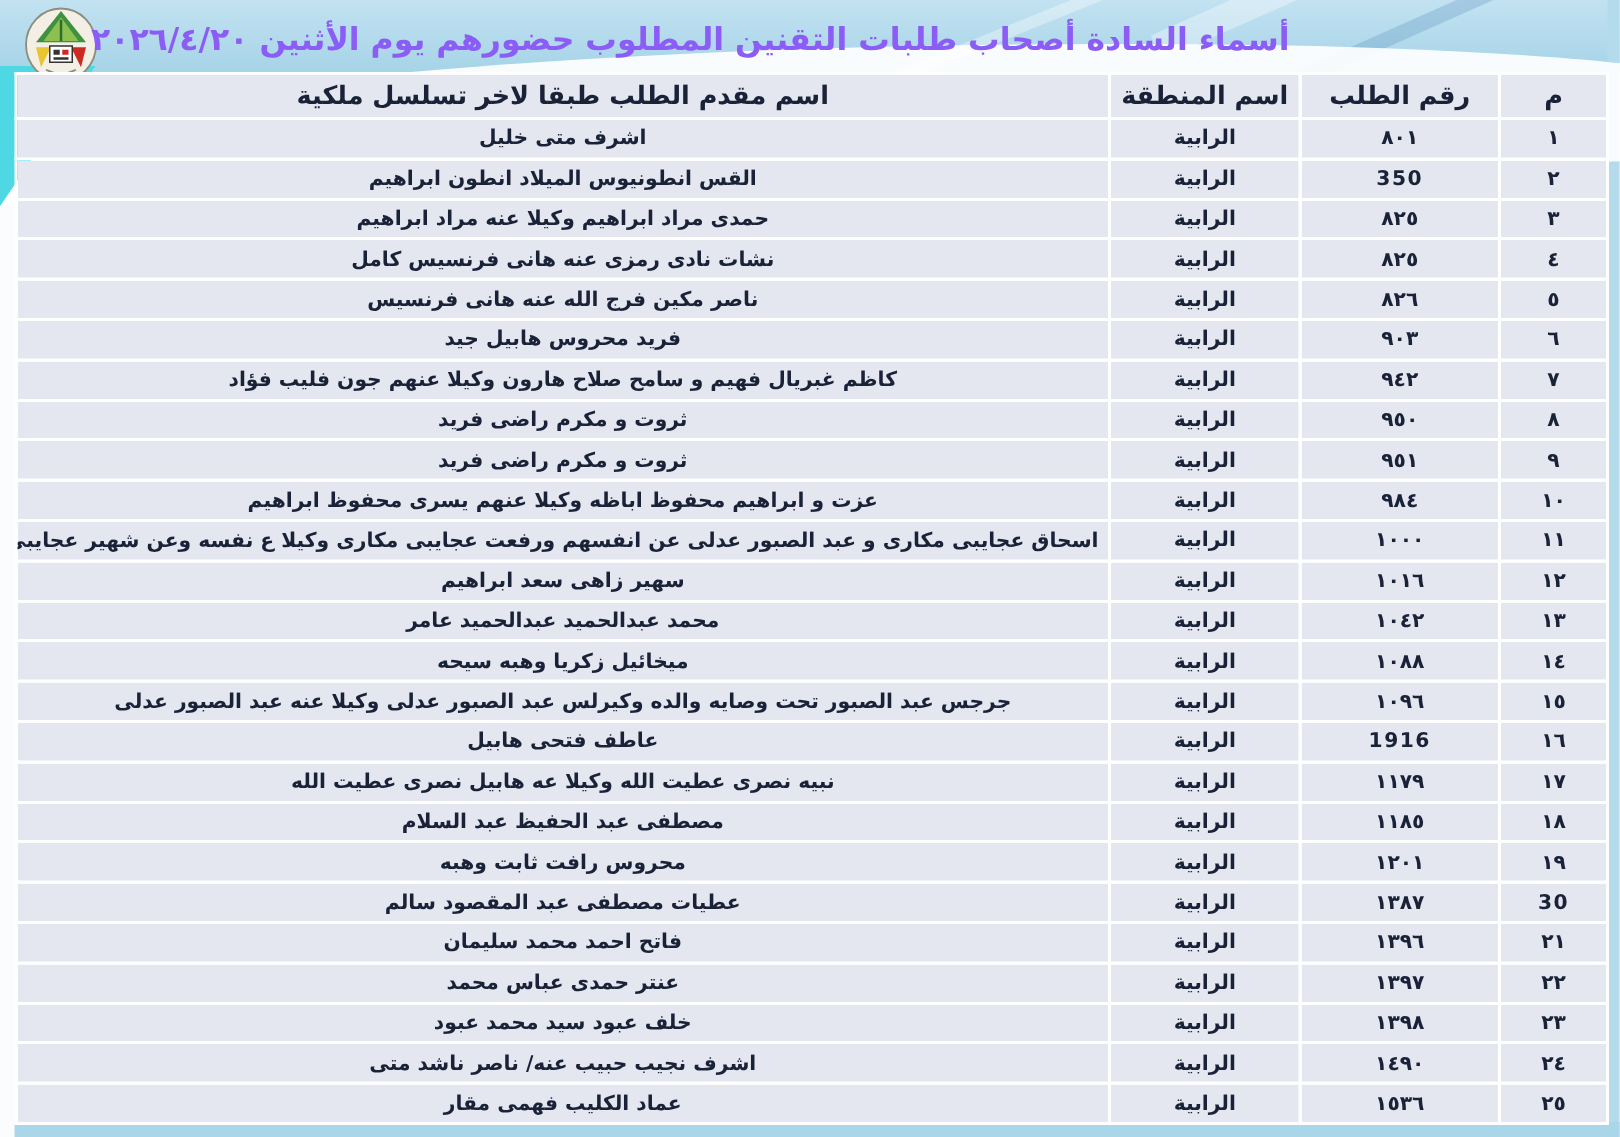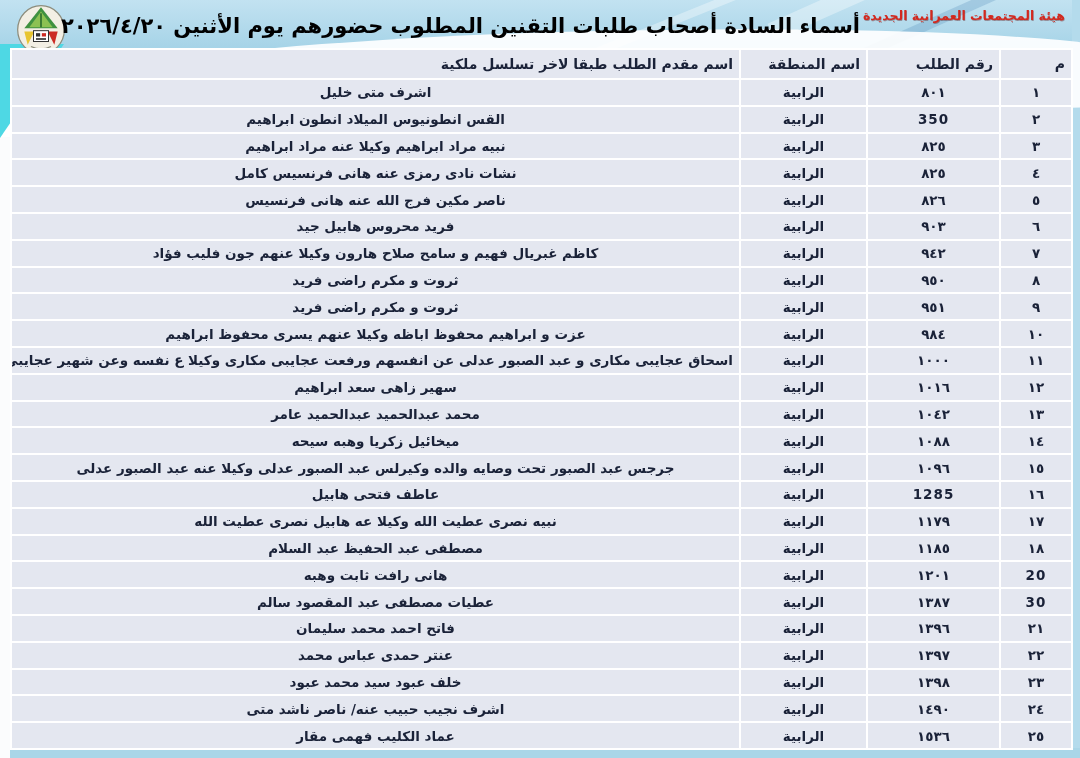--- a/index.html
+++ b/index.html
@@ -51,42 +51,42 @@
     position:absolute; left:16px; top:3px; width:50px; height:52px;
   }
   .org-block {
     position:absolute; right:6px; top:6px; width:220px;
     text-align:center; color:#d3281e; font-weight:bold;
     font-size:12.5px; line-height:1.55;
     text-shadow:0.5px 0.5px 0 rgba(90,0,0,0.35);
   }
   .page-title {
     position:absolute; left:92px; top:14px; width:768px;
-    text-align:center; color:#000000; font-weight:bold; font-size:21px;
+    text-align:center; color:#8b5cf6; font-weight:bold; font-size:21px;
     white-space:nowrap;
   }
 
   
   table.main {
     position:absolute; left:10px; top:48px;
     width:1063px; height:702px;
     border-collapse:collapse; table-layout:fixed;
     direction:rtl;
   }
   table.main col.c-serial  { width:72px; }
   table.main col.c-reqnum  { width:133px; }
   table.main col.c-region  { width:127px; }
   table.main th, table.main td {
     background:#e4e7f0;
     border:2px solid #ffffff;
     color:#1a2238; font-weight:bold;
     text-align:center; vertical-align:middle;
     padding:0 6px; overflow:hidden; white-space:nowrap;
   }
-  table.main thead th { height:30px; font-size:14px;text-align:right; }
+  table.main thead th { height:30px; font-size:17px; }
   table.main tbody td { font-size:13.5px; }
   td.num { font-size:13px; letter-spacing:1px;margin-top:40px; }
 </style>
 </head>
 <body>
 
 <div class="page">
 
   <div class="sky-top"></div>
   <div class="sky-right"></div>
@@ -108,21 +108,20 @@
       <path d="M50 34 L38 34 L46 50 Z" fill="#cc2b24"></path>
       <rect x="21" y="33" width="18" height="13" fill="#ffffff" stroke="#333333" stroke-width="1.2"></rect>
       <rect x="24" y="36" width="5" height="4" fill="#333333"></rect>
       <rect x="31" y="36" width="5" height="4" fill="#cc2b24"></rect>
       <rect x="24" y="42" width="12" height="2" fill="#333333"></rect>
       <path d="M18 52 Q30 58 42 52" stroke="#8d8d7d" stroke-width="1.5" fill="none"></path>
     </svg>
   </div>
 
   <div class="org-block">
-    <div>هيئة المجتمعات العمرانية الجديدة</div>
   </div>
 
   <div class="page-title">أسماء السادة أصحاب طلبات التقنين المطلوب حضورهم يوم الأثنين  ٢٠٢٦/٤/٢٠</div>
 
   <table class="main">
     <colgroup>
       <col class="c-serial">
         <col class="c-reqnum">
         <col class="c-region">
         <col>
@@ -145,21 +144,21 @@
         <tr>
       <td class="num">٢</td>
       <td class="num">350</td>
       <td>الرابية</td>
       <td>القس انطونيوس الميلاد انطون ابراهيم</td>
     </tr>
         <tr>
       <td class="num">٣</td>
       <td class="num">٨٢٥</td>
       <td>الرابية</td>
-      <td>نبيه مراد ابراهيم وكيلا عنه مراد ابراهيم</td>
+      <td>حمدى مراد ابراهيم وكيلا عنه مراد ابراهيم</td>
     </tr>
         <tr>
       <td class="num">٤</td>
       <td class="num">٨٢٥</td>
       <td>الرابية</td>
       <td>نشات نادى رمزى عنه هانى فرنسيس كامل</td>
     </tr>
         <tr>
       <td class="num">٥</td>
       <td class="num">٨٢٦</td>
@@ -221,41 +220,41 @@
       <td>ميخائيل زكريا وهبه سيحه</td>
     </tr>
         <tr>
       <td class="num">١٥</td>
       <td class="num">١٠٩٦</td>
       <td>الرابية</td>
       <td>جرجس عبد الصبور تحت وصايه والده وكيرلس عبد الصبور عدلى وكيلا عنه عبد الصبور عدلى</td>
     </tr>
         <tr>
       <td class="num">١٦</td>
-      <td class="num">1285</td>
+      <td class="num">1916</td>
       <td>الرابية</td>
       <td>عاطف فتحى هابيل</td>
     </tr>
         <tr>
       <td class="num">١٧</td>
       <td class="num">١١٧٩</td>
       <td>الرابية</td>
       <td>نبيه نصرى عطيت الله وكيلا عه هابيل نصرى عطيت الله</td>
     </tr>
         <tr>
       <td class="num">١٨</td>
       <td class="num">١١٨٥</td>
       <td>الرابية</td>
       <td>مصطفى عبد الحفيظ عبد السلام</td>
     </tr>
         <tr>
-      <td class="num">20</td>
+      <td class="num">١٩</td>
       <td class="num">١٢٠١</td>
       <td>الرابية</td>
-      <td>هانى رافت ثابت وهبه</td>
+      <td>محروس رافت ثابت وهبه</td>
     </tr>
         <tr>
       <td class="num">30</td>
       <td class="num">١٣٨٧</td>
       <td>الرابية</td>
       <td>عطيات مصطفى عبد المقصود سالم</td>
     </tr>
         <tr>
       <td class="num">٢١</td>
       <td class="num">١٣٩٦</td>

